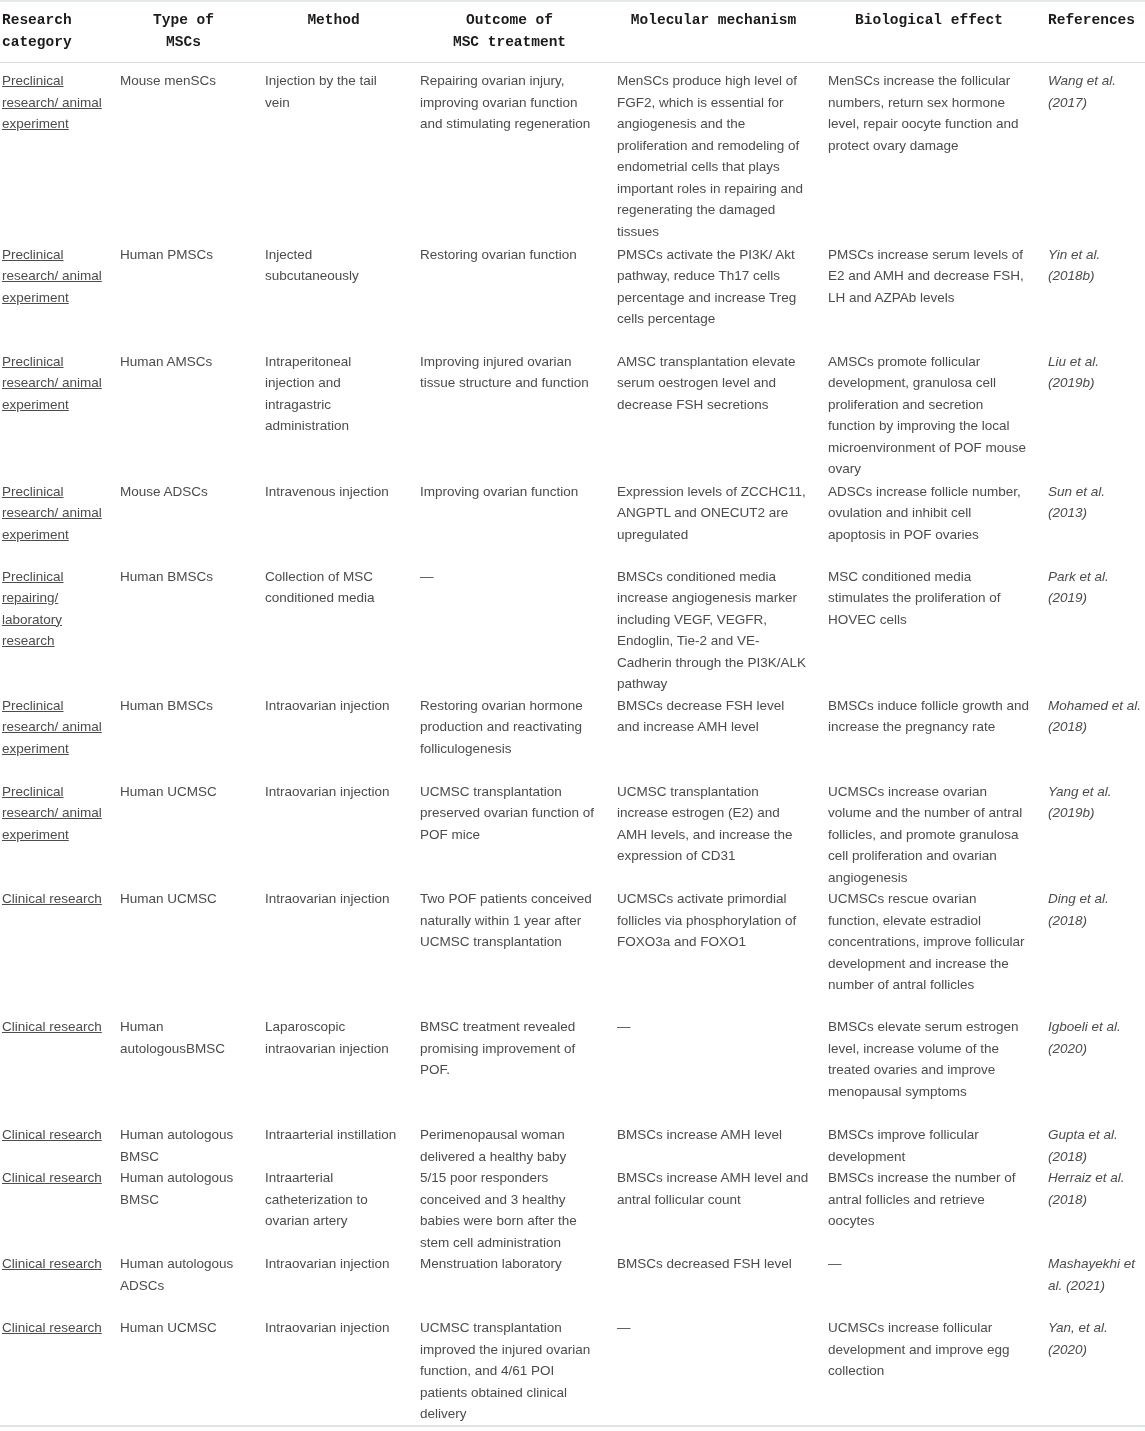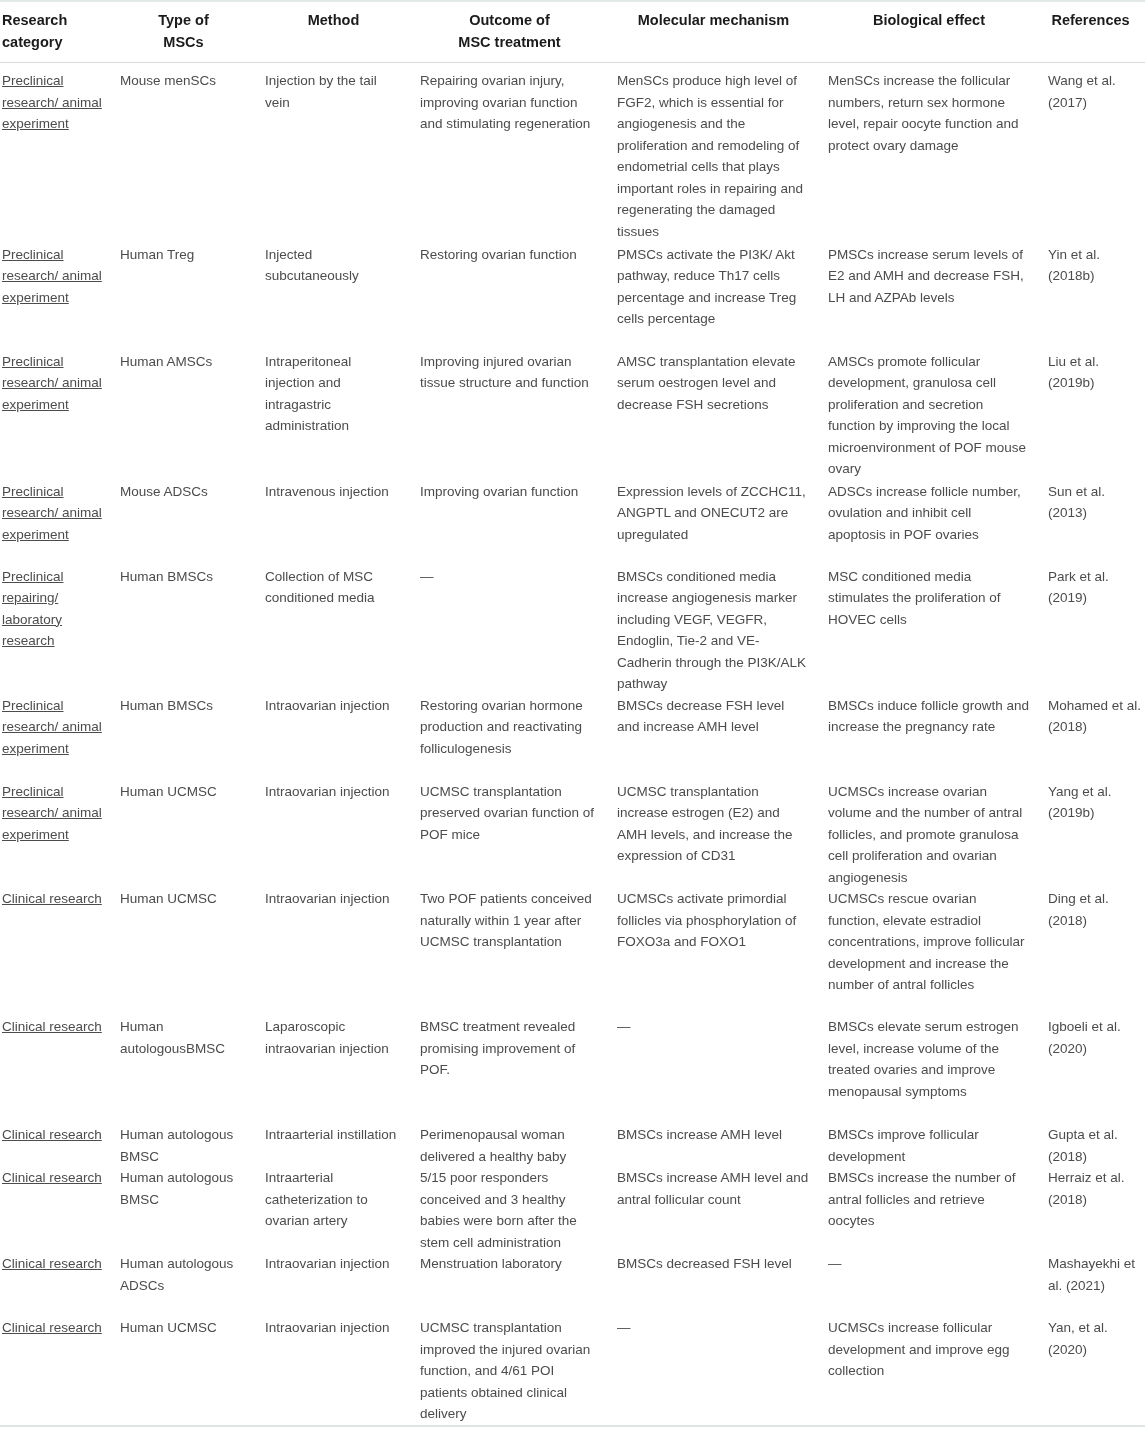--- a/index.html
+++ b/index.html
@@ -29,35 +29,36 @@
   thead th {
     font-size: 14.5px;
     font-weight: bold;
     color: #1b1b1b;
     line-height: 21.5px;
     text-align: center;
     vertical-align: top;
     padding: 8px 18px 9px 0;
     border-bottom: 1px solid #d9d9d9;
     white-space: pre-line;
+    font-family: Liberation Mono, monospace;
   }
   thead th.left { text-align: left; padding-left: 2px; }
   thead th.last { padding-right: 12px; }
 
   tbody td {
     font-size: 13.5px;
     color: #4c4c4c;
     line-height: 21.5px;
     vertical-align: top;
     text-align: left;
     padding: 0 18px 0 0;
     word-wrap: break-word;
   }
   tbody td.first { padding-left: 2px; text-decoration: underline; }
-  tbody td.last { padding-right: 0; }
+  tbody td.last { padding-right: 0; font-style: italic; }
   tbody tr.r0 td { padding-top: 7px; }
 
   tr.h181 { height: 181px; }
   tr.h107 { height: 107px; }
   tr.h130 { height: 130px; }
   tr.h85  { height: 85px;  }
   tr.h129 { height: 129px; }
   tr.h86  { height: 86px;  }
   tr.h128 { height: 128px; }
   tr.h108 { height: 108px; }
@@ -96,21 +97,21 @@
       <td class="first">Preclinical research/ animal experiment</td>
       <td>Mouse menSCs</td>
       <td>Injection by the tail vein</td>
       <td>Repairing ovarian injury, improving ovarian function and stimulating regeneration</td>
       <td>MenSCs produce high level of FGF2, which is essential for angiogenesis and the proliferation and remodeling of endometrial cells that plays important roles in repairing and regenerating the damaged tissues</td>
       <td>MenSCs increase the follicular numbers, return sex hormone level, repair oocyte function and protect ovary damage</td>
       <td class="last">Wang et al. (2017)</td>
     </tr>
     <tr class="h107">
       <td class="first">Preclinical research/ animal experiment</td>
-      <td>Human Treg</td>
+      <td>Human PMSCs</td>
       <td>Injected subcutaneously</td>
       <td>Restoring ovarian function</td>
       <td>PMSCs activate the PI3K/ Akt pathway, reduce Th17 cells percentage and increase Treg cells percentage</td>
       <td>PMSCs increase serum levels of E2 and AMH and decrease FSH, LH and AZPAb levels</td>
       <td class="last">Yin et al. (2018b)</td>
     </tr>
     <tr class="h130">
       <td class="first">Preclinical research/ animal experiment</td>
       <td>Human AMSCs</td>
       <td>Intraperitoneal injection and intragastric administration</td>

